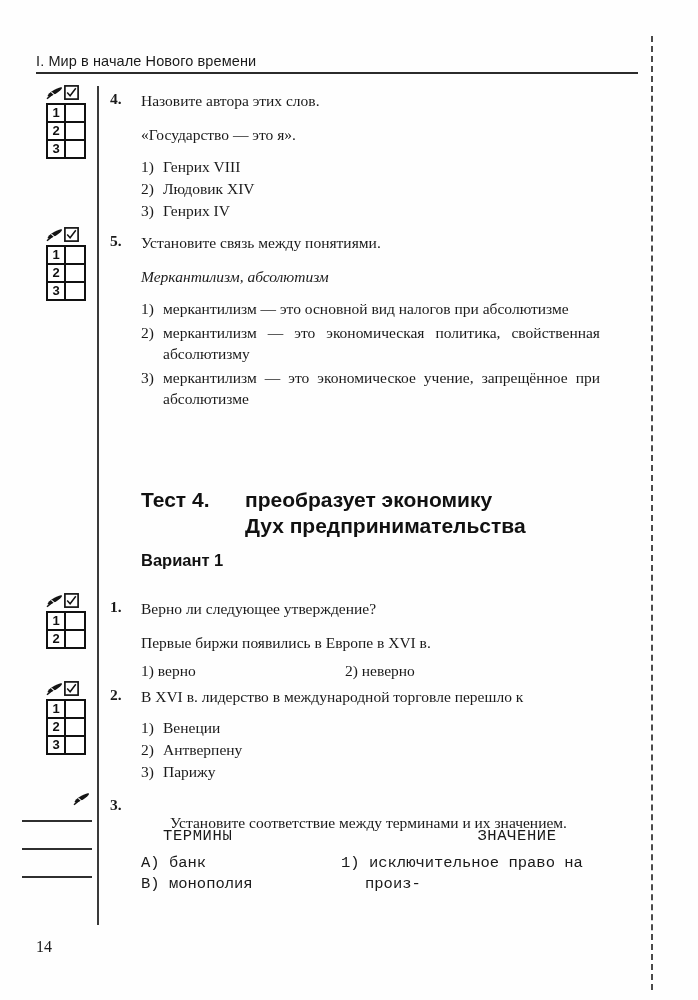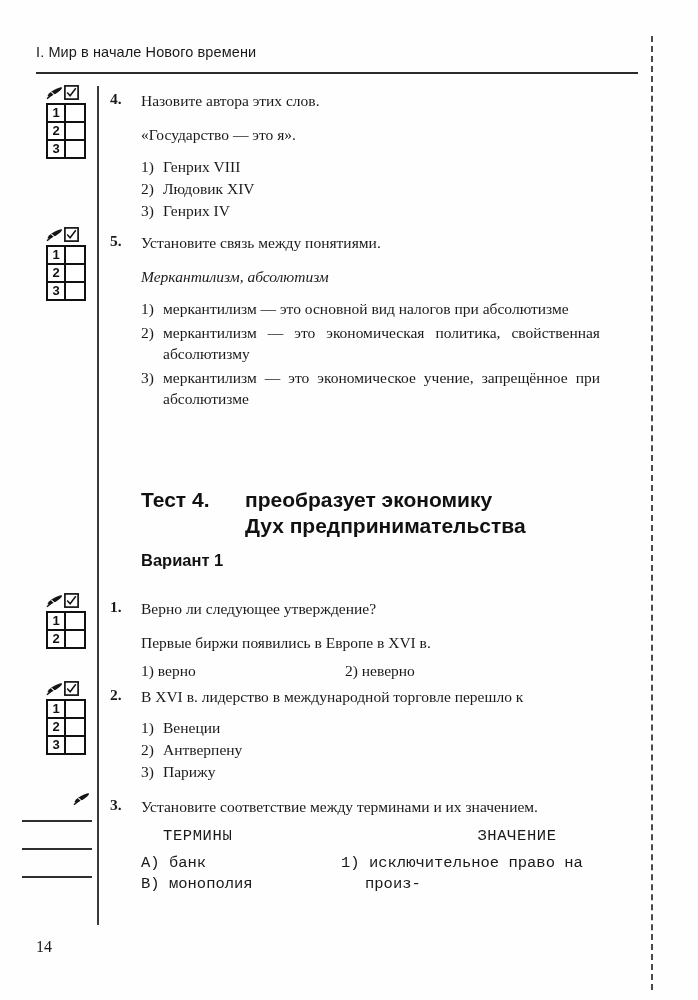--- a/index.html
+++ b/index.html
@@ -20,21 +20,21 @@
   #page {
     position: absolute;
     inset: 0;
     background: #fefefe;
   }
 
   
   .running-head {
     position: absolute;
     left: 36px;
-    top: 44px;
+    top: 53px;
     font-family: "Liberation Sans", "DejaVu Sans", sans-serif;
     font-size: 14.5px;
     letter-spacing: 0.1px;
     color: #1a1a1a;
     white-space: nowrap;
   }
   .head-rule {
     position: absolute;
     left: 36px;
     top: 72px;
@@ -516,21 +516,21 @@
         </div>
       </div>
 
       <div class="marker-lines" style="position:absolute; top:26px;">
         <div class="wline"></div>
         <div class="wline"></div>
         <div class="wline"></div>
       </div>
 
       <div class="qnum" style="top:2px;">3.</div>
-      <div class="qtext" style="top:2px; width:500px;">
+      <div class="qtext" style="top:18px; width:500px;margin-left:29px;">
         <p class="qstem">Установите соответствие между терминами и их значением.</p>
       </div>
 
       <div class="match" style="top:32px;">
         <div class="mhead">
           <span class="mh-left">ТЕРМИНЫ</span>
           <span class="mh-right">ЗНАЧЕНИЕ</span>
         </div>
 
         <div class="mrow">

